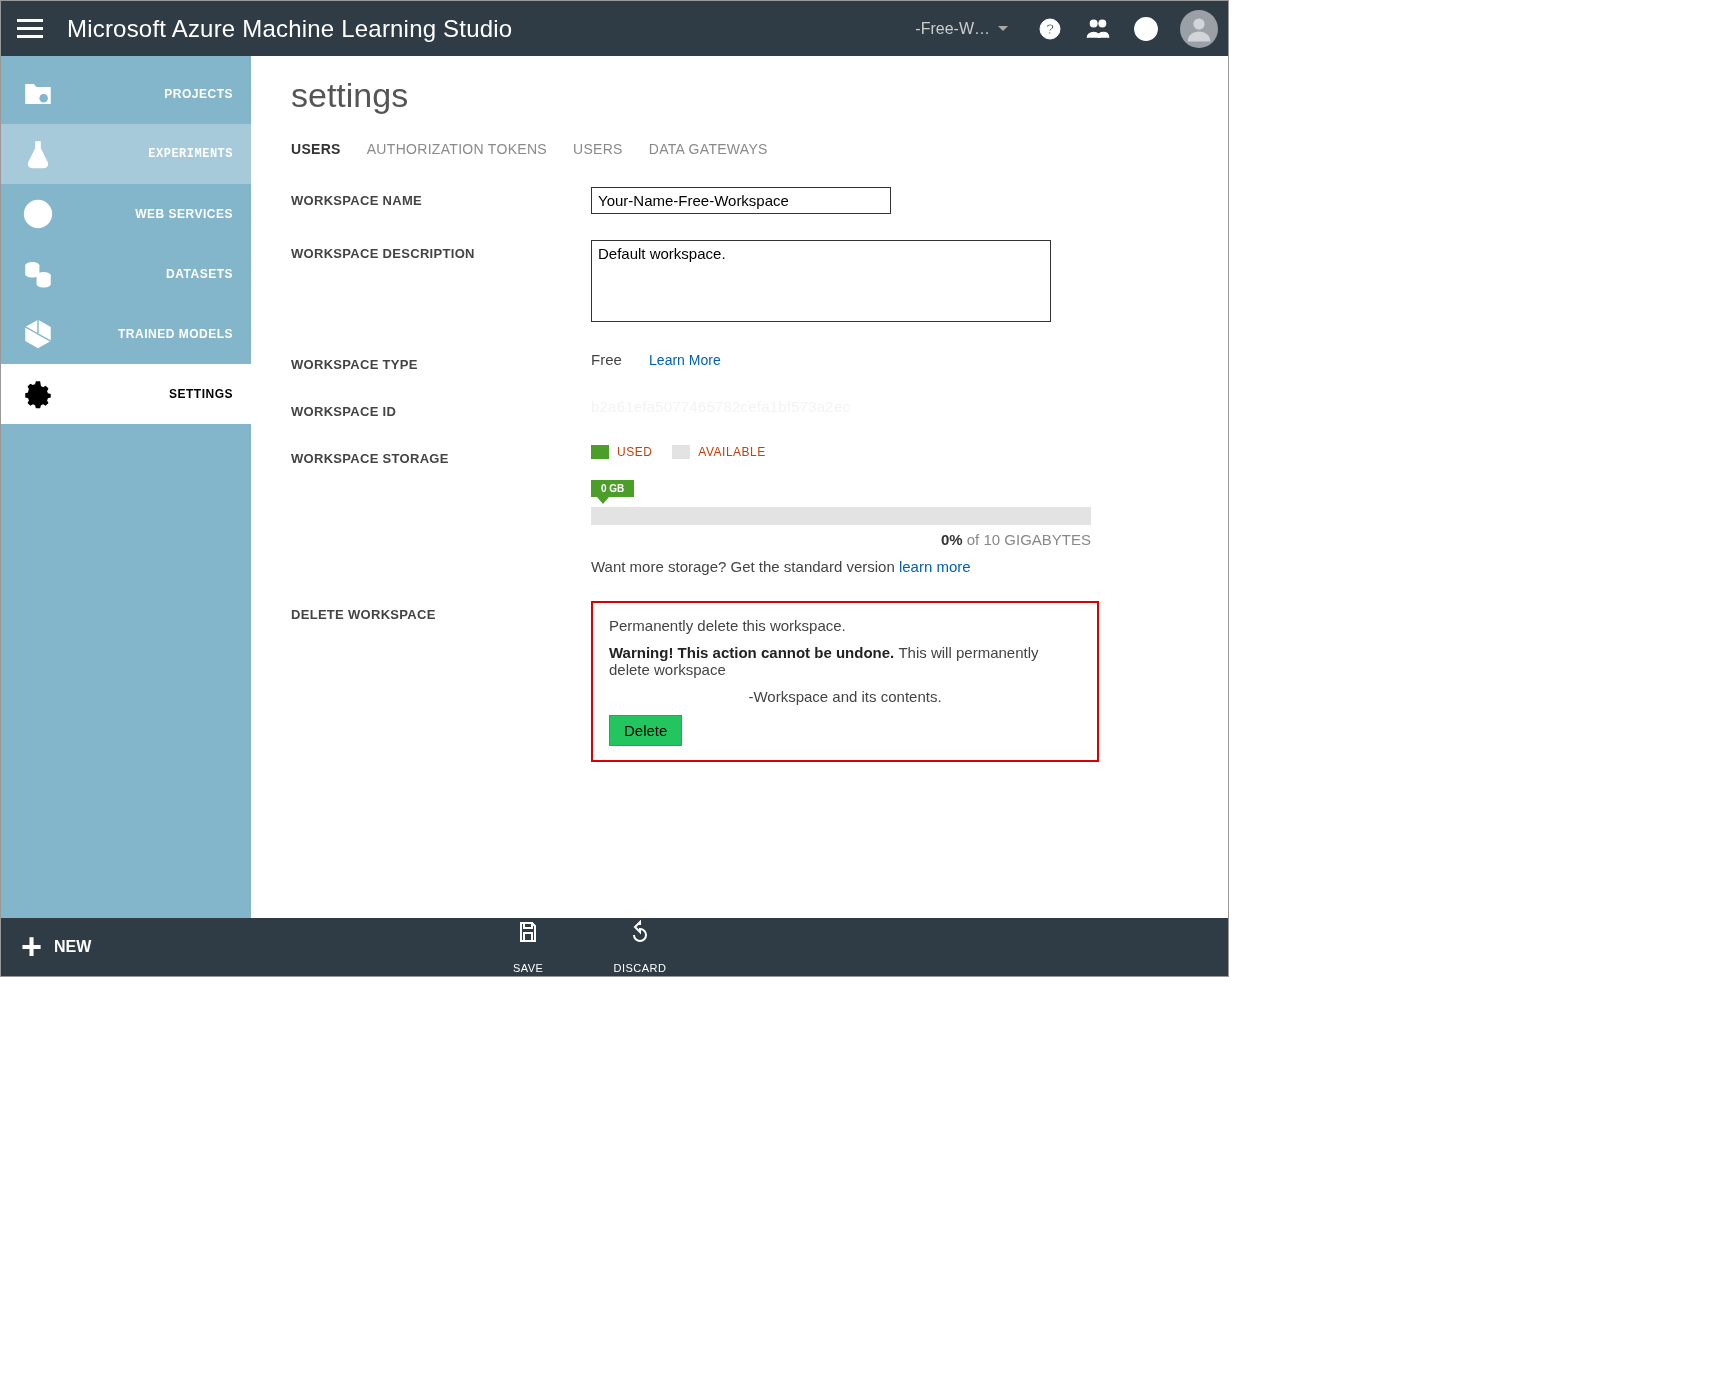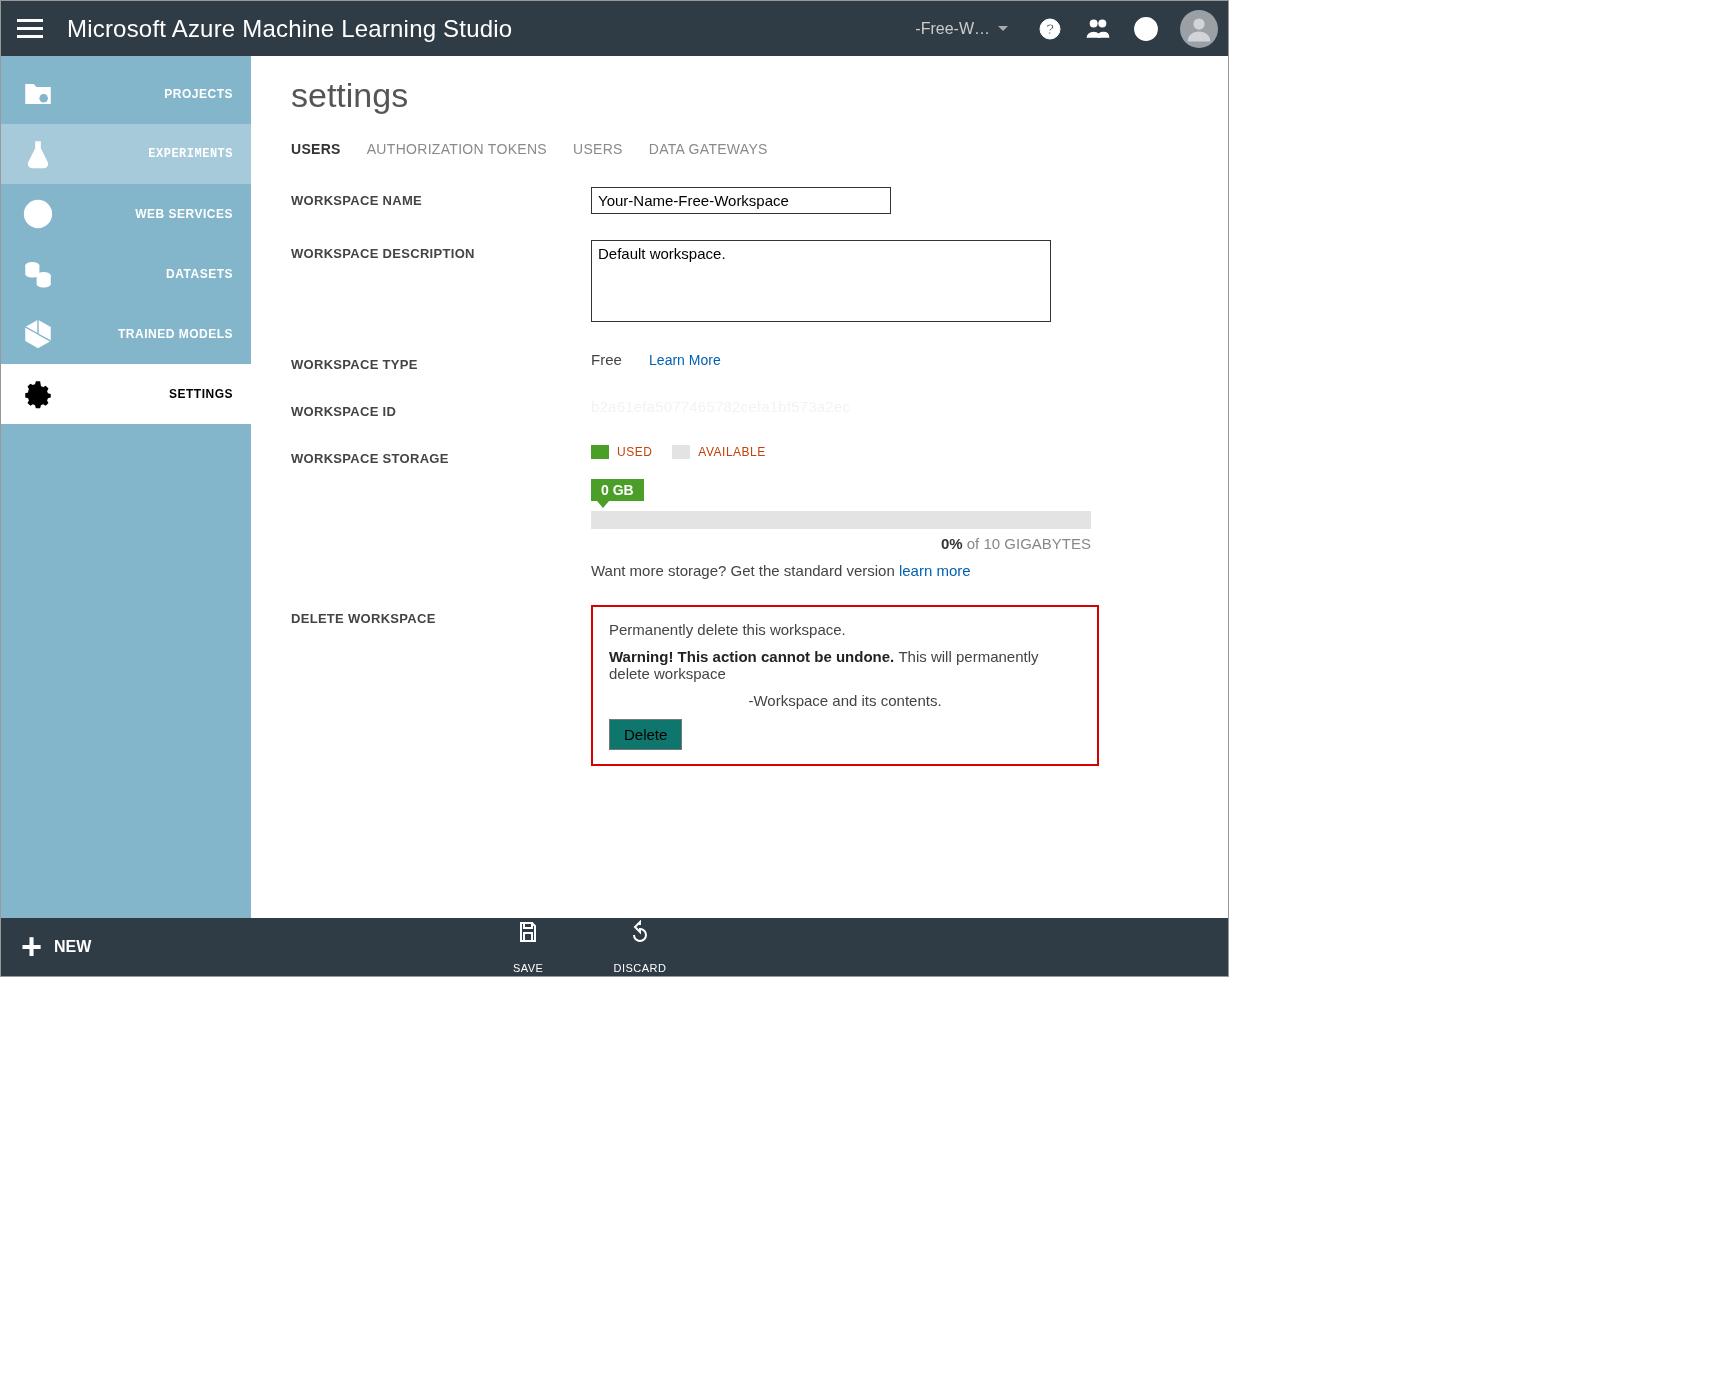--- a/index.html
+++ b/index.html
@@ -177,21 +177,21 @@
 
   .legend { display: flex; align-items: center; gap: 20px; margin-bottom: 20px; }
   .legend-item { display: flex; align-items: center; gap: 8px; font-size: 12px; letter-spacing: 0.5px; color: #c2410c; }
   .swatch { width: 18px; height: 14px; }
   .swatch.used { background: #4b9e28; }
   .swatch.avail { background: #e3e3e3; }
 
   .storage-badge {
     background: #4b9e28;
     color: #fff;
-    font-size: 14px;
+    font-size: 10px;
     font-weight: 600;
     padding: 3px 10px;
     display: inline-block;
     position: relative;
   }
   .storage-badge::after {
     content: "";
     position: absolute;
     left: 6px;
     bottom: -7px;
@@ -221,21 +221,21 @@
     padding: 14px 16px;
     width: 508px;
     font-size: 15px;
     color: #444;
   }
   .danger-box p { margin-bottom: 10px; }
   .danger-box .center-line { text-align: center; }
   .danger-box strong { font-weight: 700; color: #222; }
   button.delete-btn {
     border: 1px solid #777;
-    background: #0f766e;
+    background: #22c55e;
     padding: 6px 14px;
     font-size: 15px;
     cursor: pointer;
     font-family: inherit;
   }
 
   
   .bottombar {
     background: #2f3b45;
     color: #fff;

